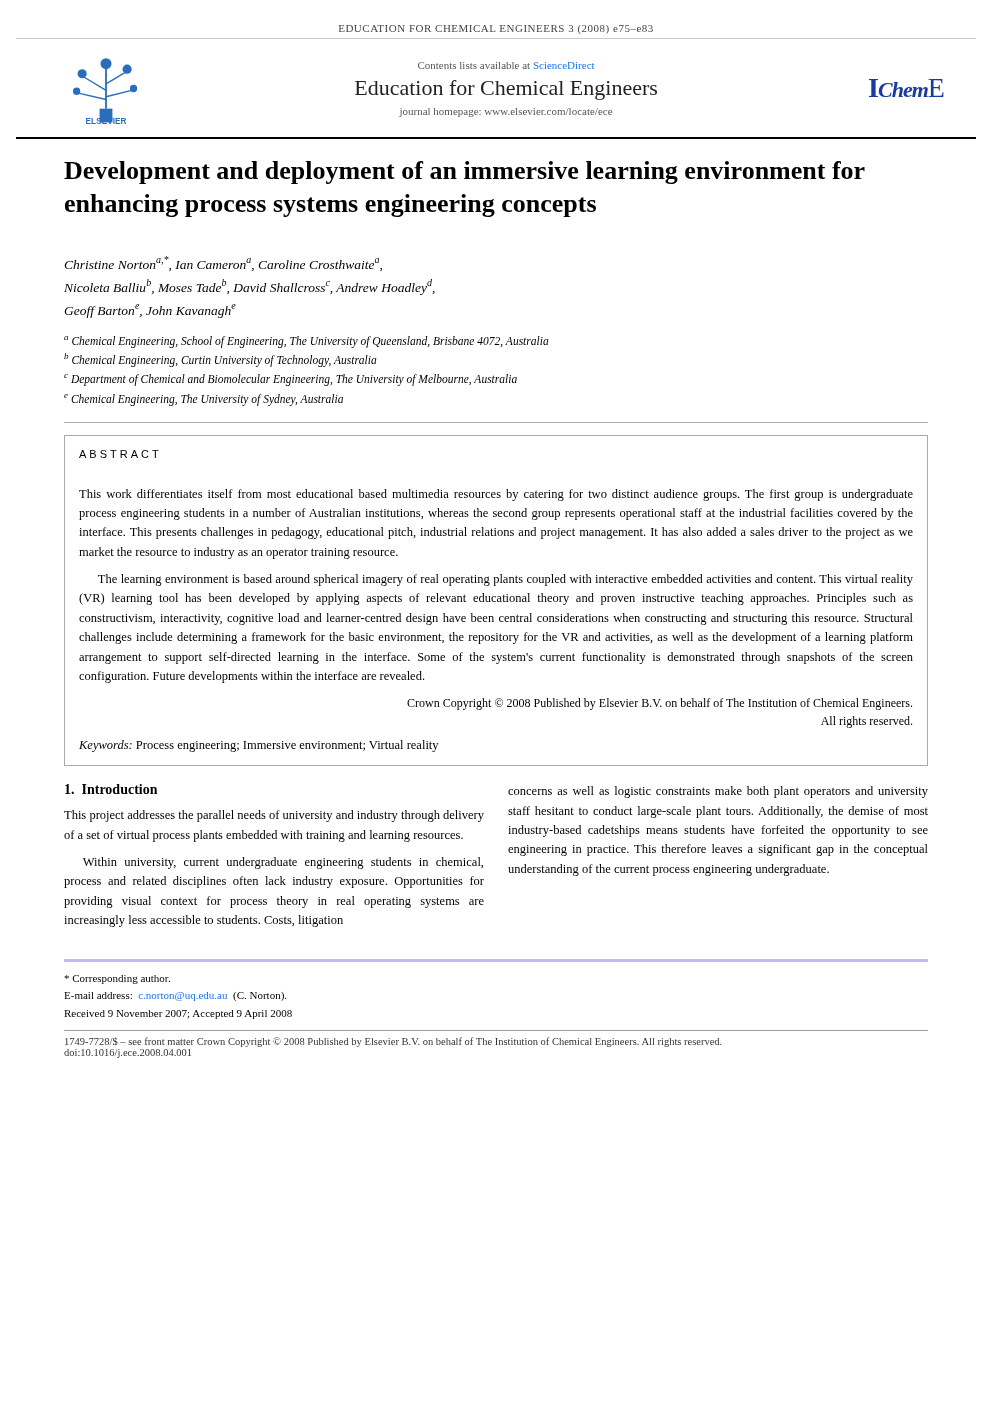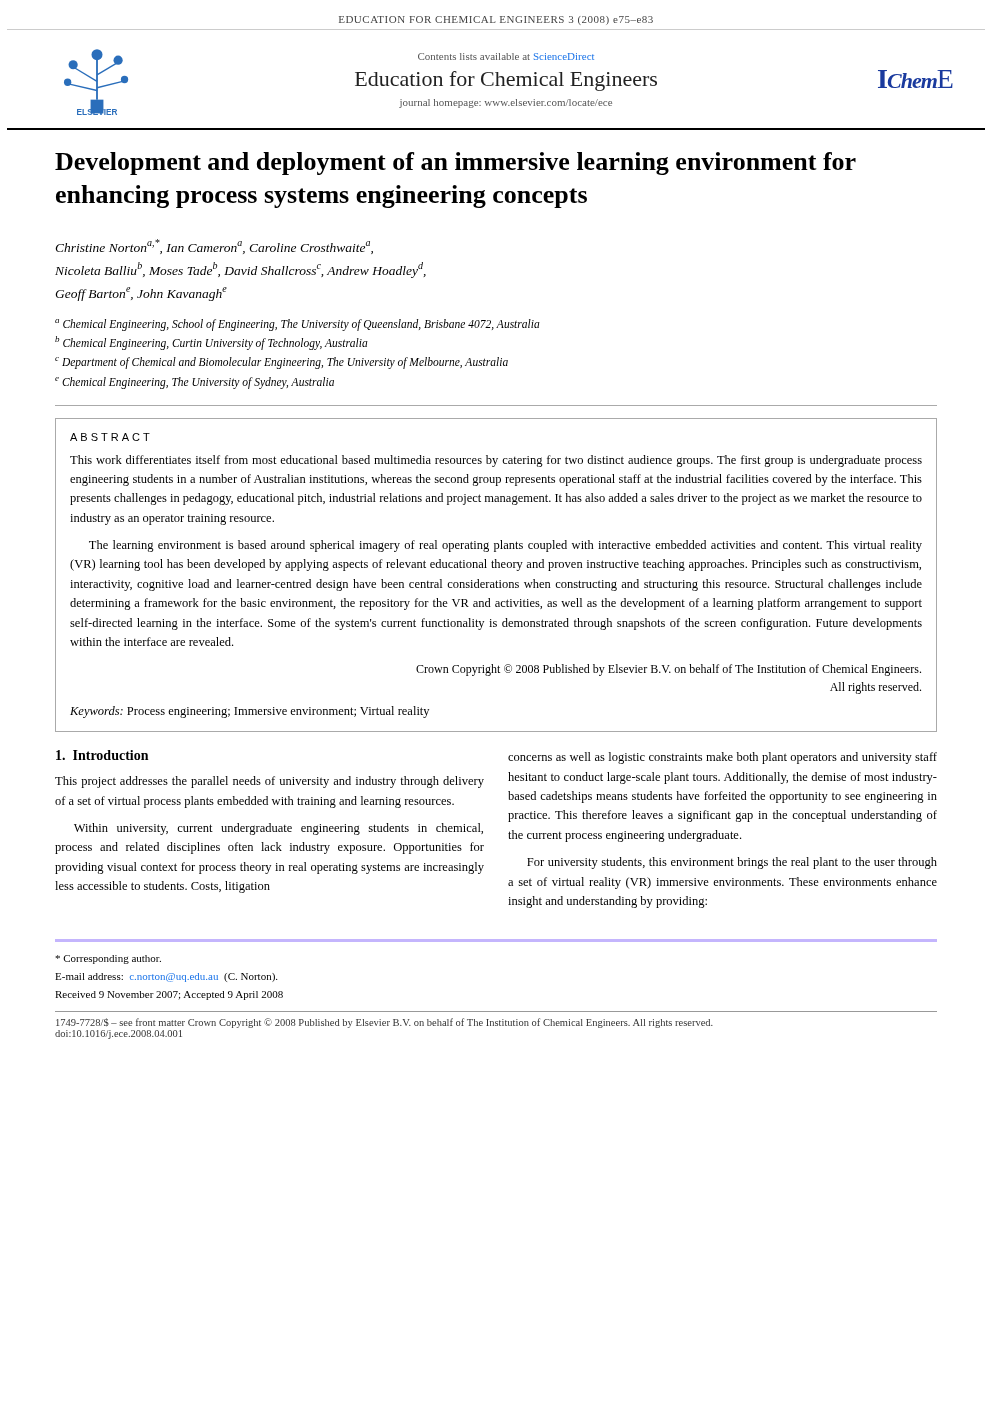--- a/index.html
+++ b/index.html
@@ -8,21 +8,21 @@
       font-family: "Times New Roman", Times, serif;
       font-size: 13px;
       color: #000;
       width: 992px;
       min-height: 1403px;
     }
     .page {
       width: 992px;
       min-height: 1403px;
       background: #fff;
-      padding: 7px;
+      padding: 16px;
       position: relative;
     }
     
     .top-bar {
       text-align: center;
       font-size: 11px;
       color: #444;
       border-bottom: 1px solid #ccc;
       padding: 6px 0 4px 0;
       letter-spacing: 0.5px;
@@ -88,21 +88,21 @@
     
     .main-content {
       padding: 16px 48px 20px 48px;
     }
     
     .article-title {
       font-size: 26px;
       font-weight: bold;
       font-family: "Times New Roman", Times, serif;
       line-height: 1.25;
-      margin-bottom: 24px;
+      margin-bottom: 32px;
       color: #000;
     }
     
     .authors-line {
       font-style: italic;
       font-size: 13.5px;
       line-height: 1.6;
       margin-bottom: 10px;
       color: #000;
     }
@@ -135,21 +135,21 @@
       border: 1px solid #aaa;
       padding: 12px 14px;
       margin-bottom: 16px;
     }
     .abstract-heading {
       font-size: 11px;
       letter-spacing: 3px;
       font-family: Arial, sans-serif;
       font-weight: normal;
       color: #000;
-      margin-bottom: 8px;
+      margin-bottom: 25px;
       text-transform: uppercase;
     }
     .abstract-text {
       font-size: 12.5px;
       line-height: 1.55;
       text-align: justify;
       color: #000;
     }
     .abstract-text p {
       margin-bottom: 8px;
@@ -330,21 +330,20 @@
           &nbsp;<span>Introduction</span>
         </div>
         <div class="body-text">
           <p>This project addresses the parallel needs of university and industry through delivery of a set of virtual process plants embedded with training and learning resources.</p>
           <p>Within university, current undergraduate engineering students in chemical, process and related disciplines often lack industry exposure. Opportunities for providing visual context for process theory in real operating systems are increasingly less accessible to students. Costs, litigation</p>
         </div>
       </div>
       <div class="col-right">
         <div class="body-text">
           <p>concerns as well as logistic constraints make both plant operators and university staff hesitant to conduct large-scale plant tours. Additionally, the demise of most industry-based cadetships means students have forfeited the opportunity to see engineering in practice. This therefore leaves a significant gap in the conceptual understanding of the current process engineering undergraduate.</p>
-          <p>For university students, this environment brings the real plant to the user through a set of virtual reality (VR) immersive environments. These environments enhance insight and understanding by providing:</p>
         </div>
       </div>
     </div>
 
     <div class="footnote-area">
       <div>* Corresponding author.</div>
       <div>
         <span>E-mail address:</span>
         &nbsp;<a href="mailto:c.norton@uq.edu.au">c.norton@uq.edu.au</a>
         &nbsp;<span>(C. Norton).</span>

